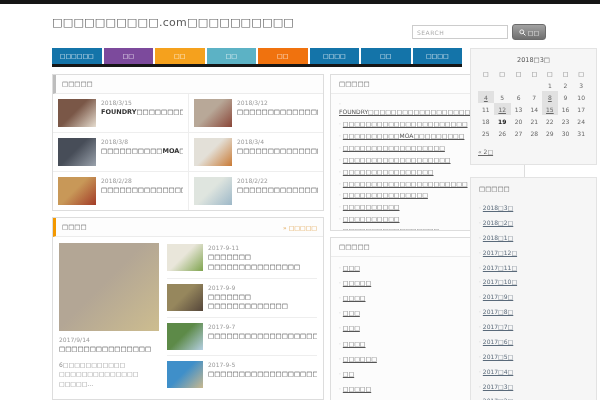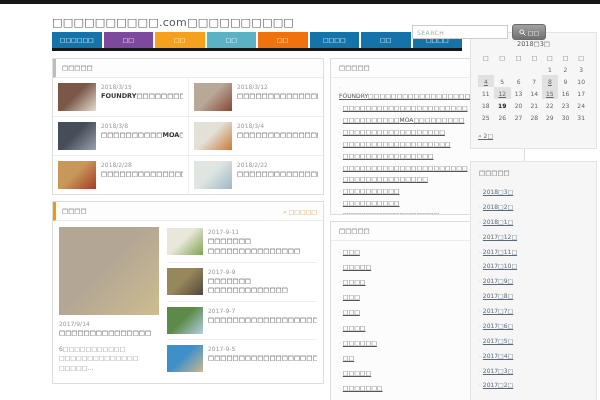--- a/index.html
+++ b/index.html
@@ -1,20 +1,20 @@
 <!DOCTYPE html>
 <html><head>
 <meta charset="utf-8">
 <style>
   * { margin:0; padding:0; box-sizing:border-box; }
   html,body { width:600px; height:400px; overflow:hidden; background:#fff; }
   body { font-family:"DejaVu Sans", sans-serif; color:#444; }
 
   .topbar { height:4px; background:#161616; }
-  .header { position:relative; height:28px; padding-left:52px; }
+  .header { position:relative; height:44px; padding-left:52px; }
   .site-title { padding-top:12px; font-size:11px; color:#5a5a5a; letter-spacing:.3px; }
   .search { position:absolute; right:54px; top:20px; display:flex; gap:4px; align-items:center; }
   .search-input { width:96px; height:14px; border:1px solid #ccc; background:#fff; font-size:6px;
                   color:#777; padding:0 4px; font-family:"DejaVu Sans",sans-serif; }
   .search-input::placeholder { color:#aaa; letter-spacing:.5px; }
   .search-btn { width:34px; height:16px; border:1px solid #6b6b6b; border-radius:3px;
                 background:linear-gradient(#a2a2a2,#6f6f6f); color:#fff; font-size:6px;
                 display:flex; align-items:center; justify-content:center; gap:2px; cursor:pointer;
                 font-family:"DejaVu Sans",sans-serif; }
 

